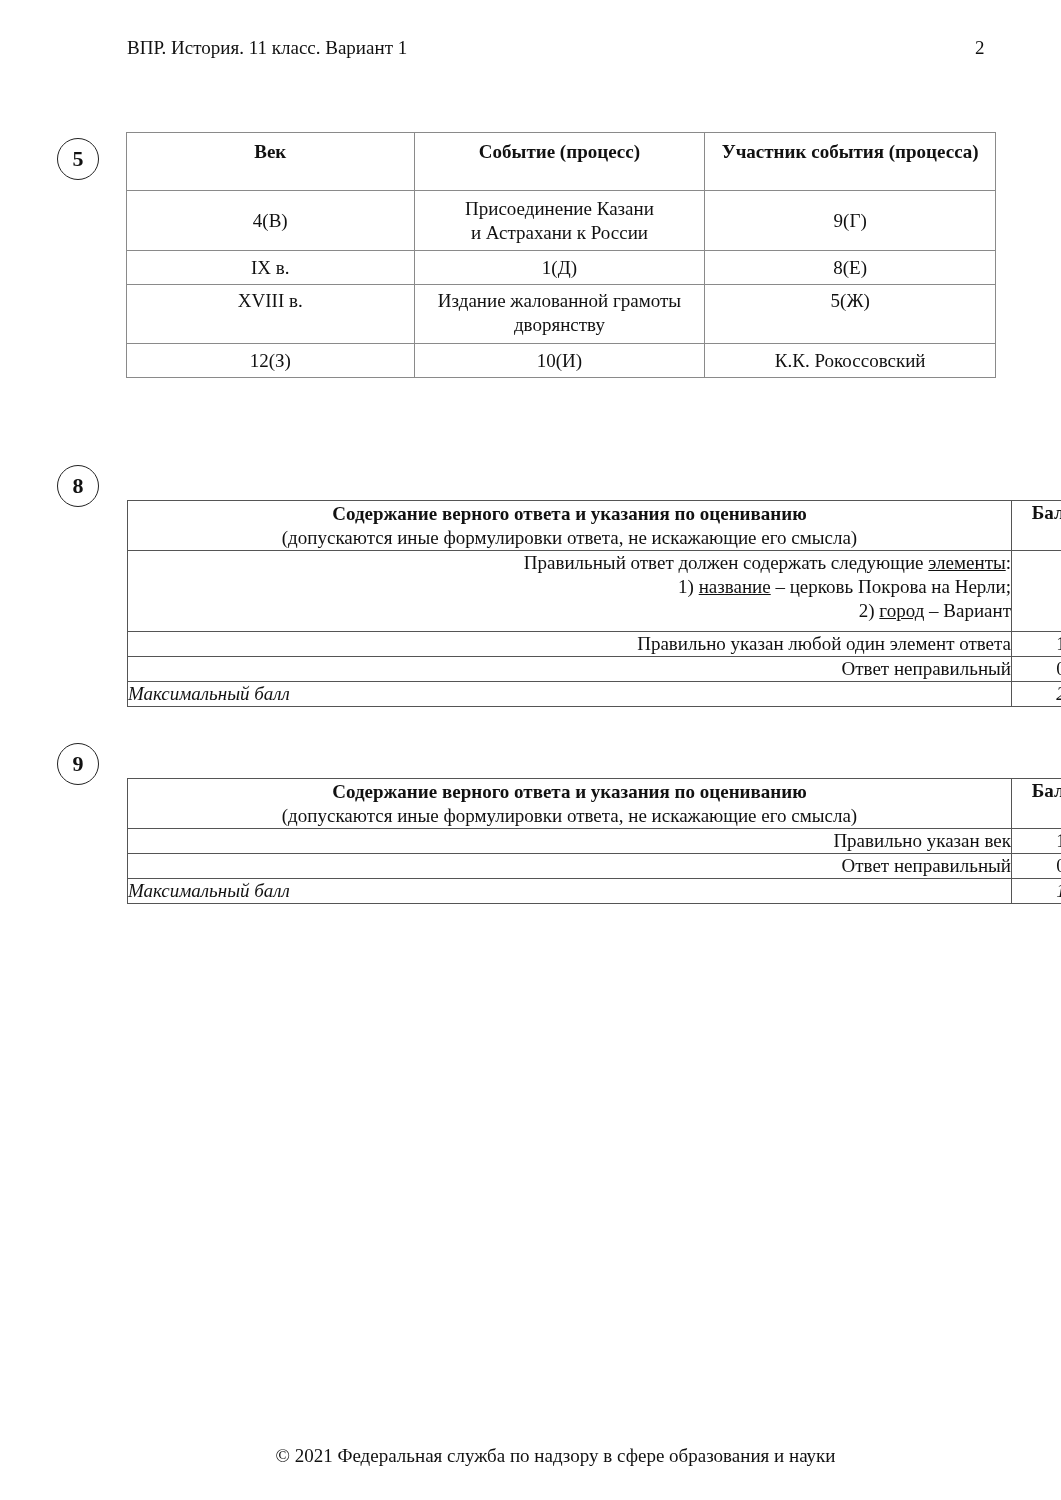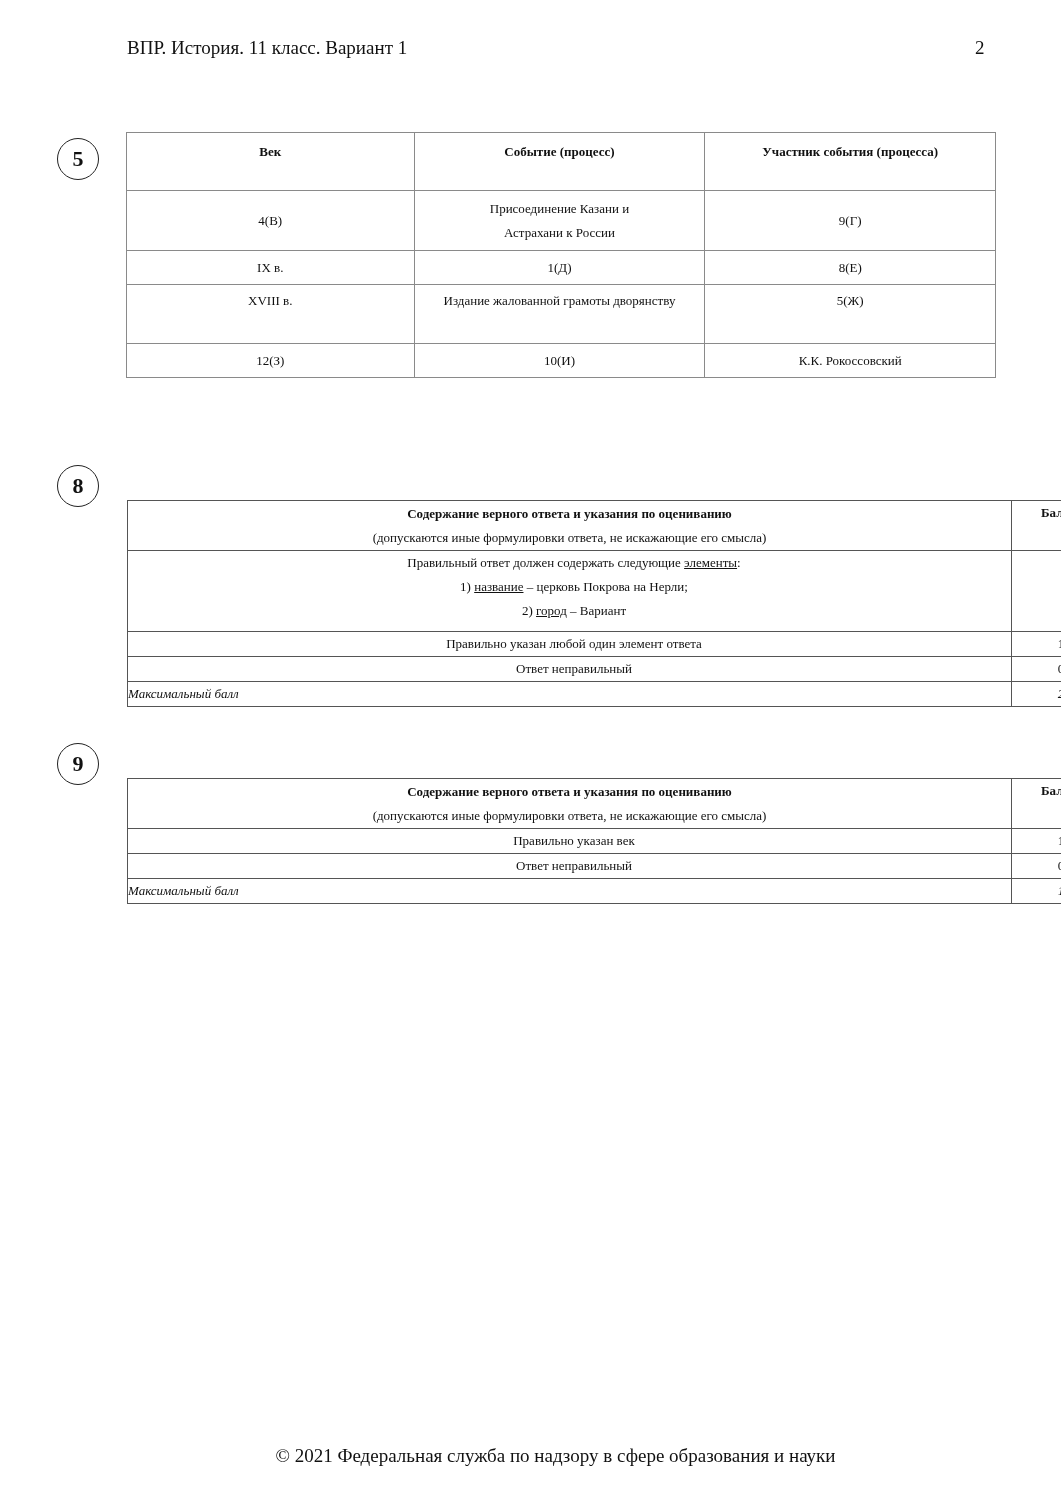--- a/index.html
+++ b/index.html
@@ -13,36 +13,36 @@
   .footer { position: absolute; left: 0; width: 1111px; top: 1445px; text-align: center; font-size: 19px; }
 
   .task-num {
     position: absolute; left: 57px; width: 42px; height: 42px;
     border: 1.3px solid #222; border-radius: 50%;
     font-weight: bold; font-size: 22px;
     display: flex; align-items: center; justify-content: center;
     box-sizing: border-box;
   }
 
-  table { position: absolute; border-collapse: collapse; font-size: 13px; border-radius: 32px; }
+  table { position: absolute; border-collapse: collapse; font-size: 19px; border-radius: 32px; }
   td, th { border: 1px solid #8a8a8a; padding: 0; }
 
   
   #t5 { left: 126px; top: 132px; width: 870px; }
   #t5 td, #t5 th { text-align: center; vertical-align: top; line-height: 24px; }
   #t5 th { font-weight: bold; height: 58px; padding-top: 7px; box-sizing: border-box; }
   #t5 td.c { vertical-align: middle; }
 
   
   .tscore { left: 127px; width: 984px; margin-top: 39px; }
   .tscore td, .tscore th { border-color: #555; line-height: 24px; }
   .tscore th.main { text-align: center; font-weight: normal; }
   .tscore th.main .b { font-weight: bold; }
   .tscore th.pts { font-weight: bold; width: 98px; vertical-align: top; text-align: center; }
-  .tscore td.txt { padding-left: 9px; text-align: center; }
+  .tscore td.txt { padding-left: 9px; text-align: right; }
   .tscore td.num { text-align: center; }
   .tscore td.max { text-align: left; padding-right: 9px; font-style: italic; }
   .tscore td.maxv { text-align: center; font-style: italic; }
   .u { text-decoration: underline; }
   #t8 { top: 461px; }
   #t9 { top: 739px; }
 </style>
 </head>
 <body>
 

